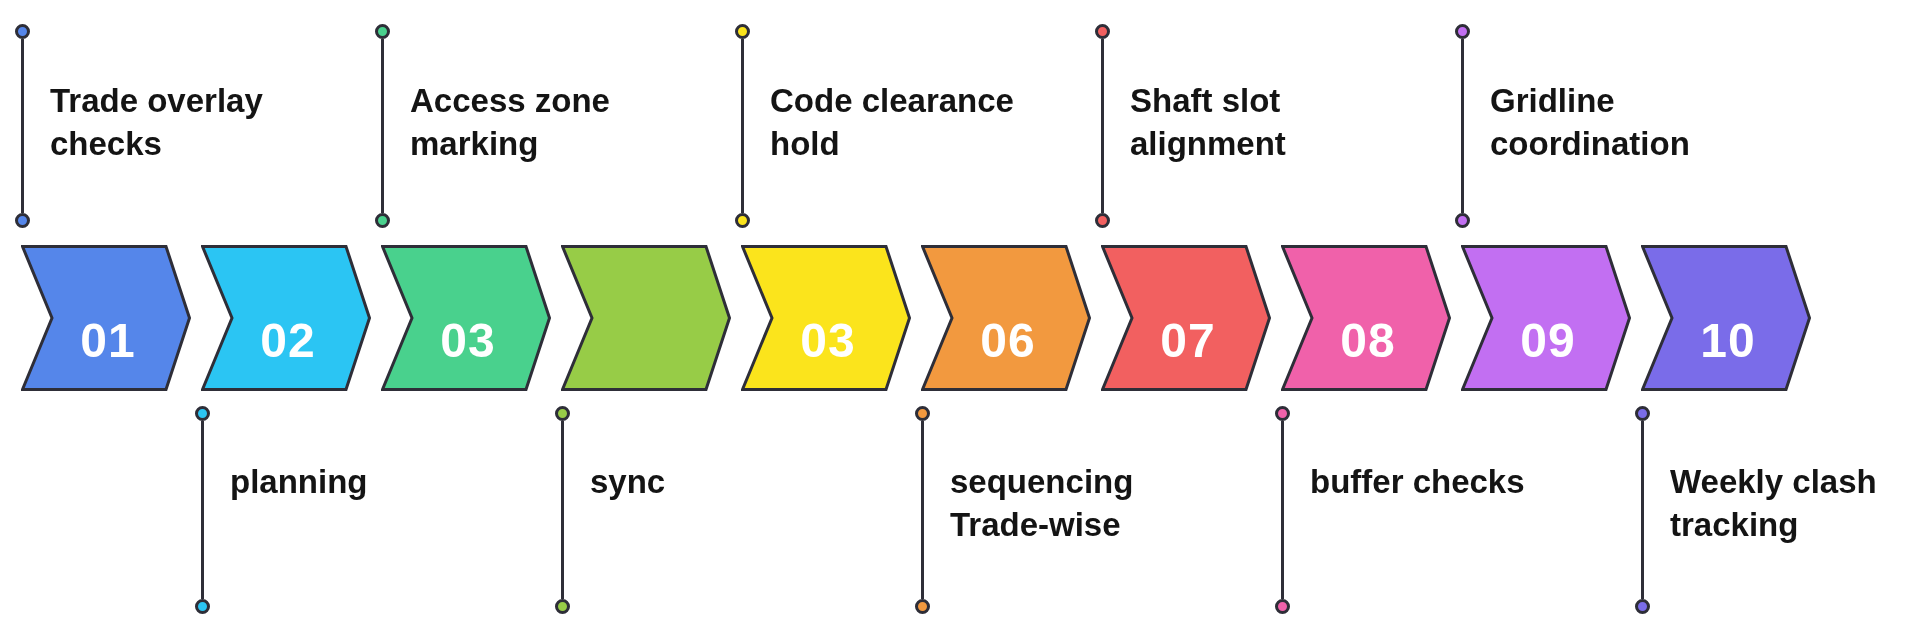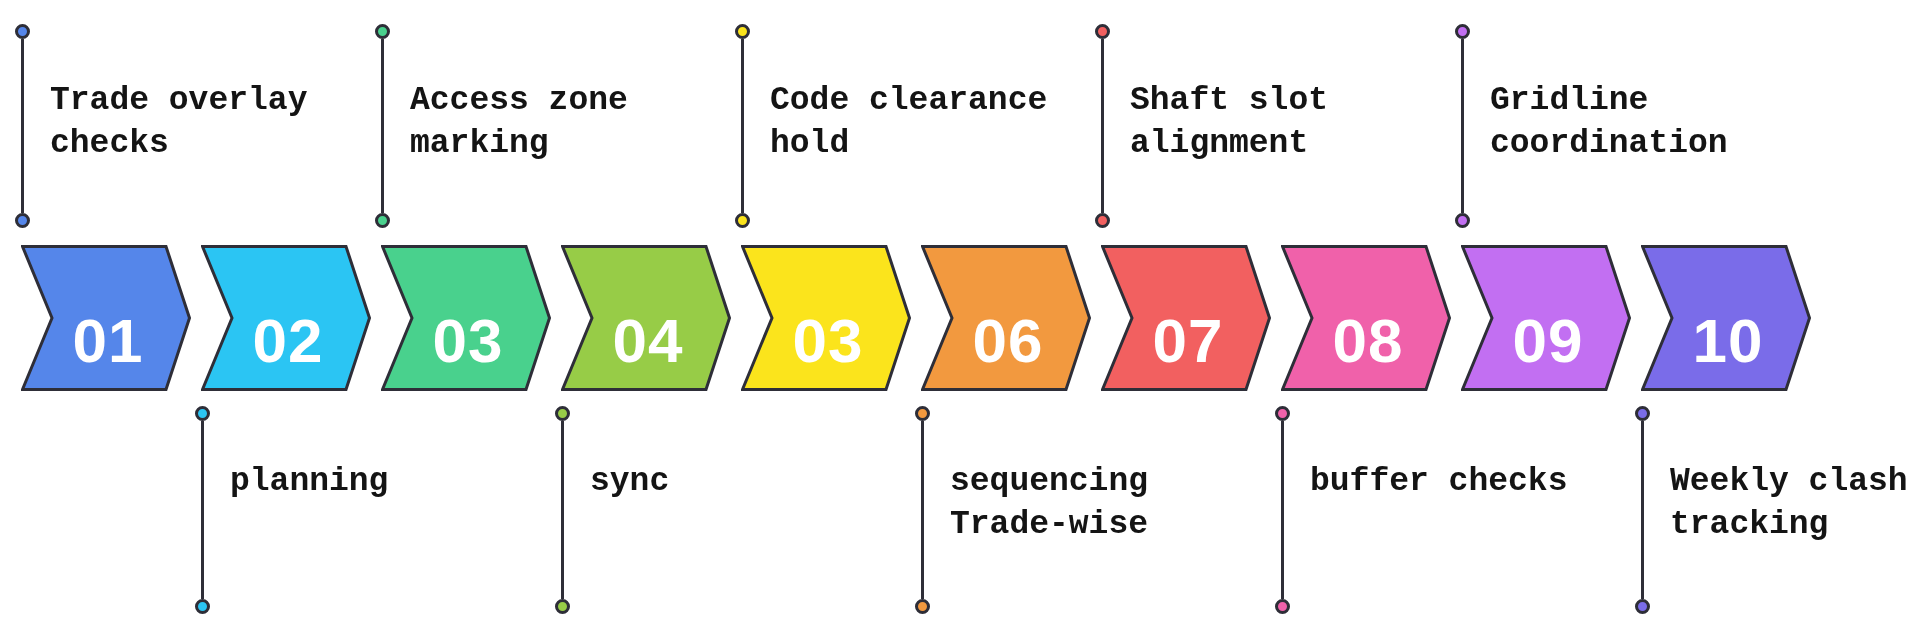--- a/index.html
+++ b/index.html
@@ -7,39 +7,38 @@
     position:relative; width:1920px; height:636px; background:#ffffff;
     font-family:"Liberation Sans", sans-serif; overflow:hidden;
   }
   .step { position:absolute; top:0; width:170px; height:636px; }
   .chev { position:absolute; left:0; top:245px; width:170px; height:146px; }
   .chev svg { display:block; width:170px; height:146px; }
   .chev polygon { stroke:#2e2e38; stroke-width:3; stroke-linejoin:miter; }
   .num {
     position:absolute; left:0; top:245px; width:170px; height:190px;
     display:flex; align-items:center; justify-content:center;
-    color:#ffffff; font-size:62px; font-weight:700; letter-spacing:1px;
+    color:#ffffff; font-size:48px; font-weight:700; letter-spacing:1px;
     padding-left:4px; box-sizing:border-box;
   }
   .connector {
     position:absolute; left:-6.5px; width:15px;
     display:flex; flex-direction:column; align-items:center;
   }
   .connector.pos-top    { top:24px;  height:204px; }
   .connector.pos-bottom { top:406px; height:208px; }
   .dot {
     width:15px; height:15px; border-radius:50%;
     border:3px solid #2e2e38; box-sizing:border-box; flex:0 0 auto;
   }
   .cline { width:3px; flex:1 1 auto; background:#2e2e38; }
   .label {
     position:absolute; left:29px; width:300px;
     color:#141414; font-size:33px; font-weight:700; line-height:43px;
     white-space:nowrap;
-    font-family:Liberation Mono, monospace;
   }
   .label.pos-top    { top:79px; }
   .label.pos-bottom { top:460px; }
 </style>
 </head>
 <body>
 
 <div class="diagram">
 
   <div class="step" style="left:21px">
@@ -102,21 +101,20 @@
       <div class="dot" style="background-color: rgb(151, 204, 71);"></div>
     </div>
     <div class="label pos-bottom">
       <div>sync</div>
     </div>
     <div class="chev">
       <svg viewBox="0 0 170 146">
           <polygon points="1.5,1.5 145,1.5 168.5,73 145,144.5 1.5,144.5 31,73" fill="#97CC47"></polygon>
         </svg>
     </div>
-    <div class="num">04</div>
   </div>
 
   <div class="step" style="left:741px">
     <div class="connector pos-top">
       <div class="dot" style="background-color: rgb(251, 228, 28);"></div>
       <div class="cline"></div>
       <div class="dot" style="background-color: rgb(251, 228, 28);"></div>
     </div>
     <div class="label pos-top">
       <div>Code clearance</div>

